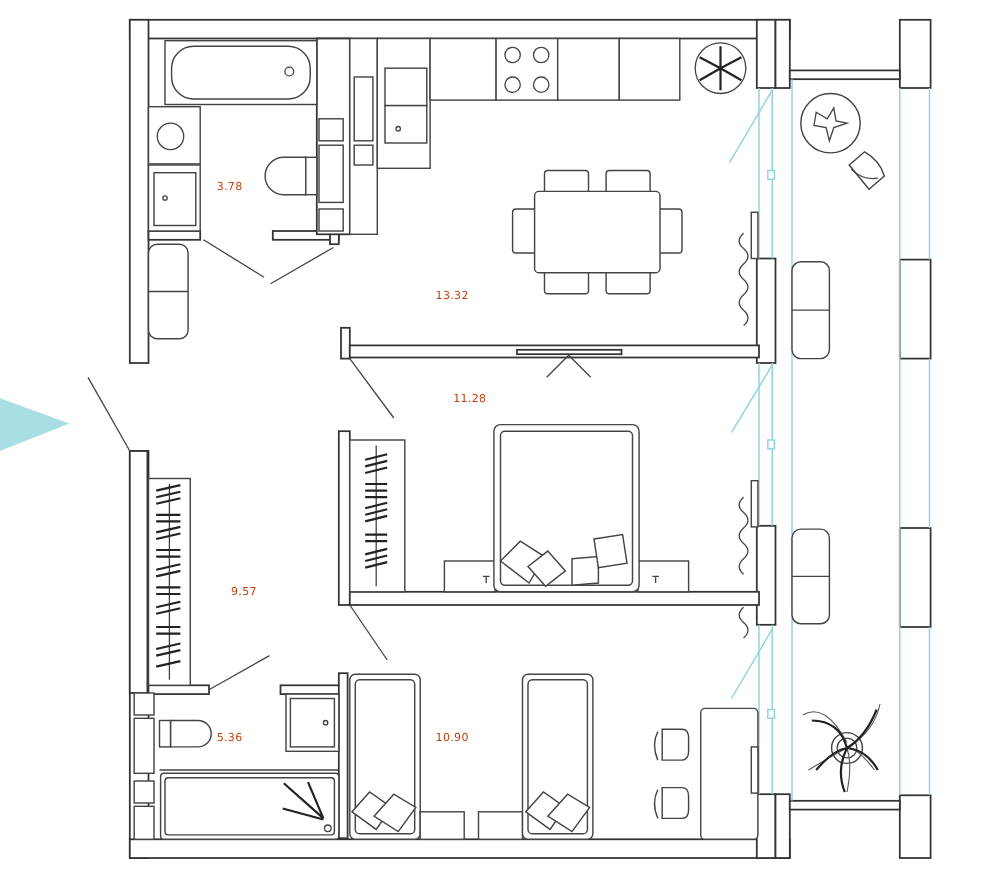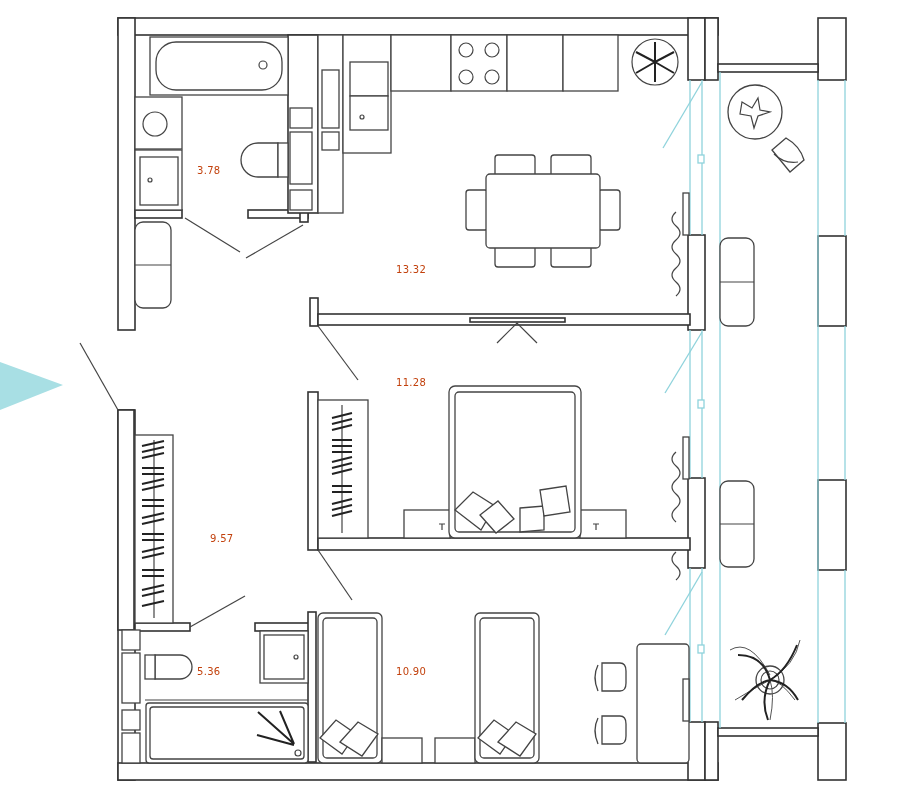--- a/index.html
+++ b/index.html
@@ -228,16 +228,16 @@
     <rect class="furn" x="637" y="644" width="52" height="119" rx="4"></rect>
     <path class="furn" d="M598,665 q-6,12 0,26 M602,663 h18 q6,0 6,8 v12 q0,8 -6,8 h-18 z"></path>
     <path class="furn" d="M598,718 q-6,12 0,26 M602,716 h18 q6,0 6,8 v12 q0,8 -6,8 h-18 z"></path>
     <rect class="furn" x="683" y="679" width="6" height="42"></rect>
     <path class="ln" d="M676,552 q-8,7 0,14 q8,7 0,14"></path>
   </g>
 </svg>
 
 <div class="area-label" style="left:197px; top:165px;">3.78</div>
 <div class="area-label" style="left:396px; top:248px;margin-top:16px;">13.32</div>
-<div class="area-label" style="left:396px; top:357px;margin-top:20px;">11.28</div>
+<div class="area-label" style="left:412px; top:357px;">11.28</div>
 <div class="area-label" style="left:198px; top:533px;margin-left:12px;">9.57</div>
 <div class="area-label" style="left:197px; top:666px;">5.36</div>
 <div class="area-label" style="left:396px; top:666px;">10.90</div>
 
 </body></html>

